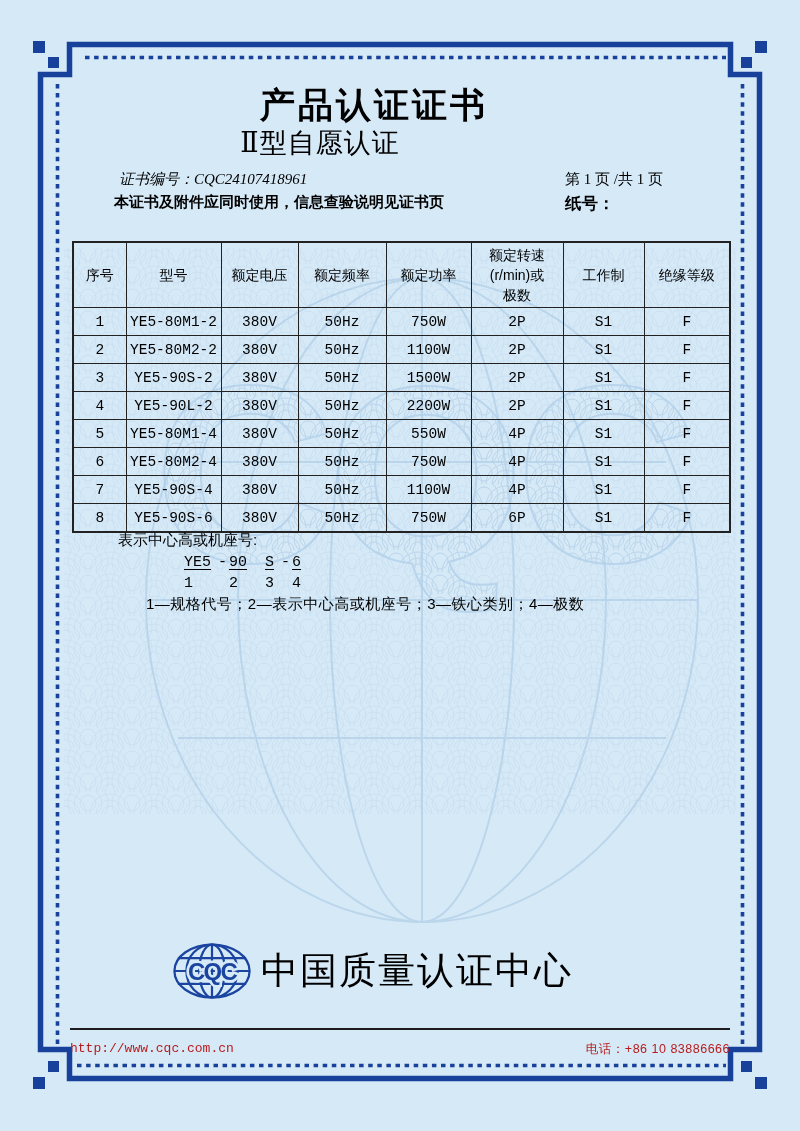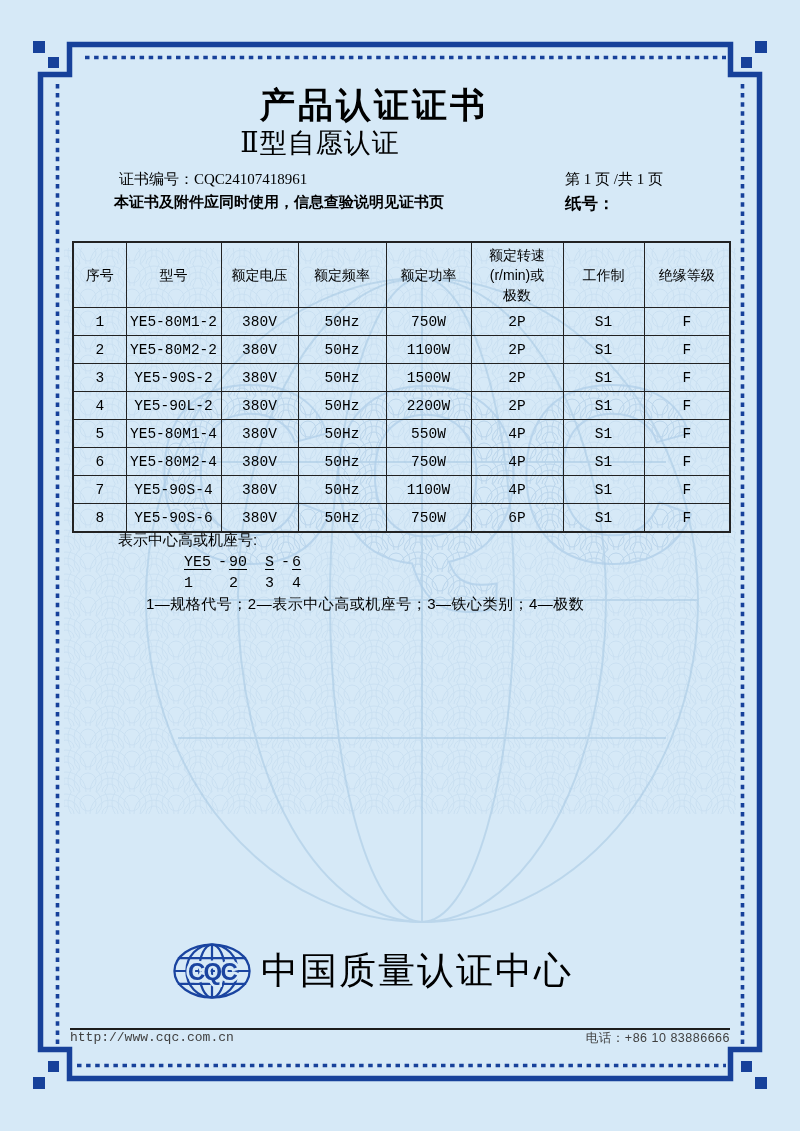--- a/index.html
+++ b/index.html
@@ -16,21 +16,21 @@
   .abs{position:absolute;}
   .serif{font-family:"Liberation Serif","DejaVu Serif",serif;}
   .mono{font-family:"Liberation Mono","DejaVu Sans Mono",monospace;}
 
   .title{top:82px;left:0;width:748px;text-align:center;
     font-size:35px;font-weight:bold;letter-spacing:3px;}
   .subtitle{top:125px;left:0;width:640px;text-align:center;
     font-size:27px;font-weight:400;letter-spacing:1px;
     font-family:"Liberation Serif","DejaVu Serif",serif;}
 
-  .info-row1-left{top:170px;left:119px;font-size:15px;}
+  .info-row1-left{top:170px;left:119px;font-size:15px;font-style:italic;}
   .info-row1-right{top:170px;left:565px;font-size:15px;}
   .info-row2-left{top:193px;left:114px;font-size:15px;font-weight:bold;}
   .info-row2-right{top:193px;left:565px;font-size:16.5px;font-weight:bold;}
 
   table.spec{
     position:absolute;left:72px;top:241px;width:657px;
     border-collapse:collapse;table-layout:fixed;
     background:transparent;
   }
   table.spec th,table.spec td{
@@ -55,21 +55,21 @@
   .np-code{text-decoration:underline;text-underline-offset:3px;}
   .np-num{margin-top:4px;}
   .naming-note{top:595px;left:146px;font-size:15px;letter-spacing:0.5px;}
 
   .logo-row{top:941px;left:-28px;width:800px;display:flex;
     align-items:center;justify-content:center;gap:8px;}
   .logo-org{font-size:37px;letter-spacing:2px;font-weight:400;text-align:center;}
 
   .footer{top:1028px;left:70px;width:660px;border-top:2px solid #1c1c1c;
     display:flex;justify-content:space-between;align-items:flex-start;
-    padding-top:0;font-size:12.5px;color:#404040;}
+    padding-top:11px;font-size:12.5px;color:#b91c1c;}
   .footer .url{font-family:"Liberation Mono","DejaVu Sans Mono",monospace;font-size:13px;}
   .footer .addr{letter-spacing:0.5px;}
   .footer .phone{letter-spacing:0.5px;}
 </style>
 </head>
 <body>
 
 <div class="page">
 
   <svg class="layer" width="800" height="1131" viewBox="0 0 800 1131">

